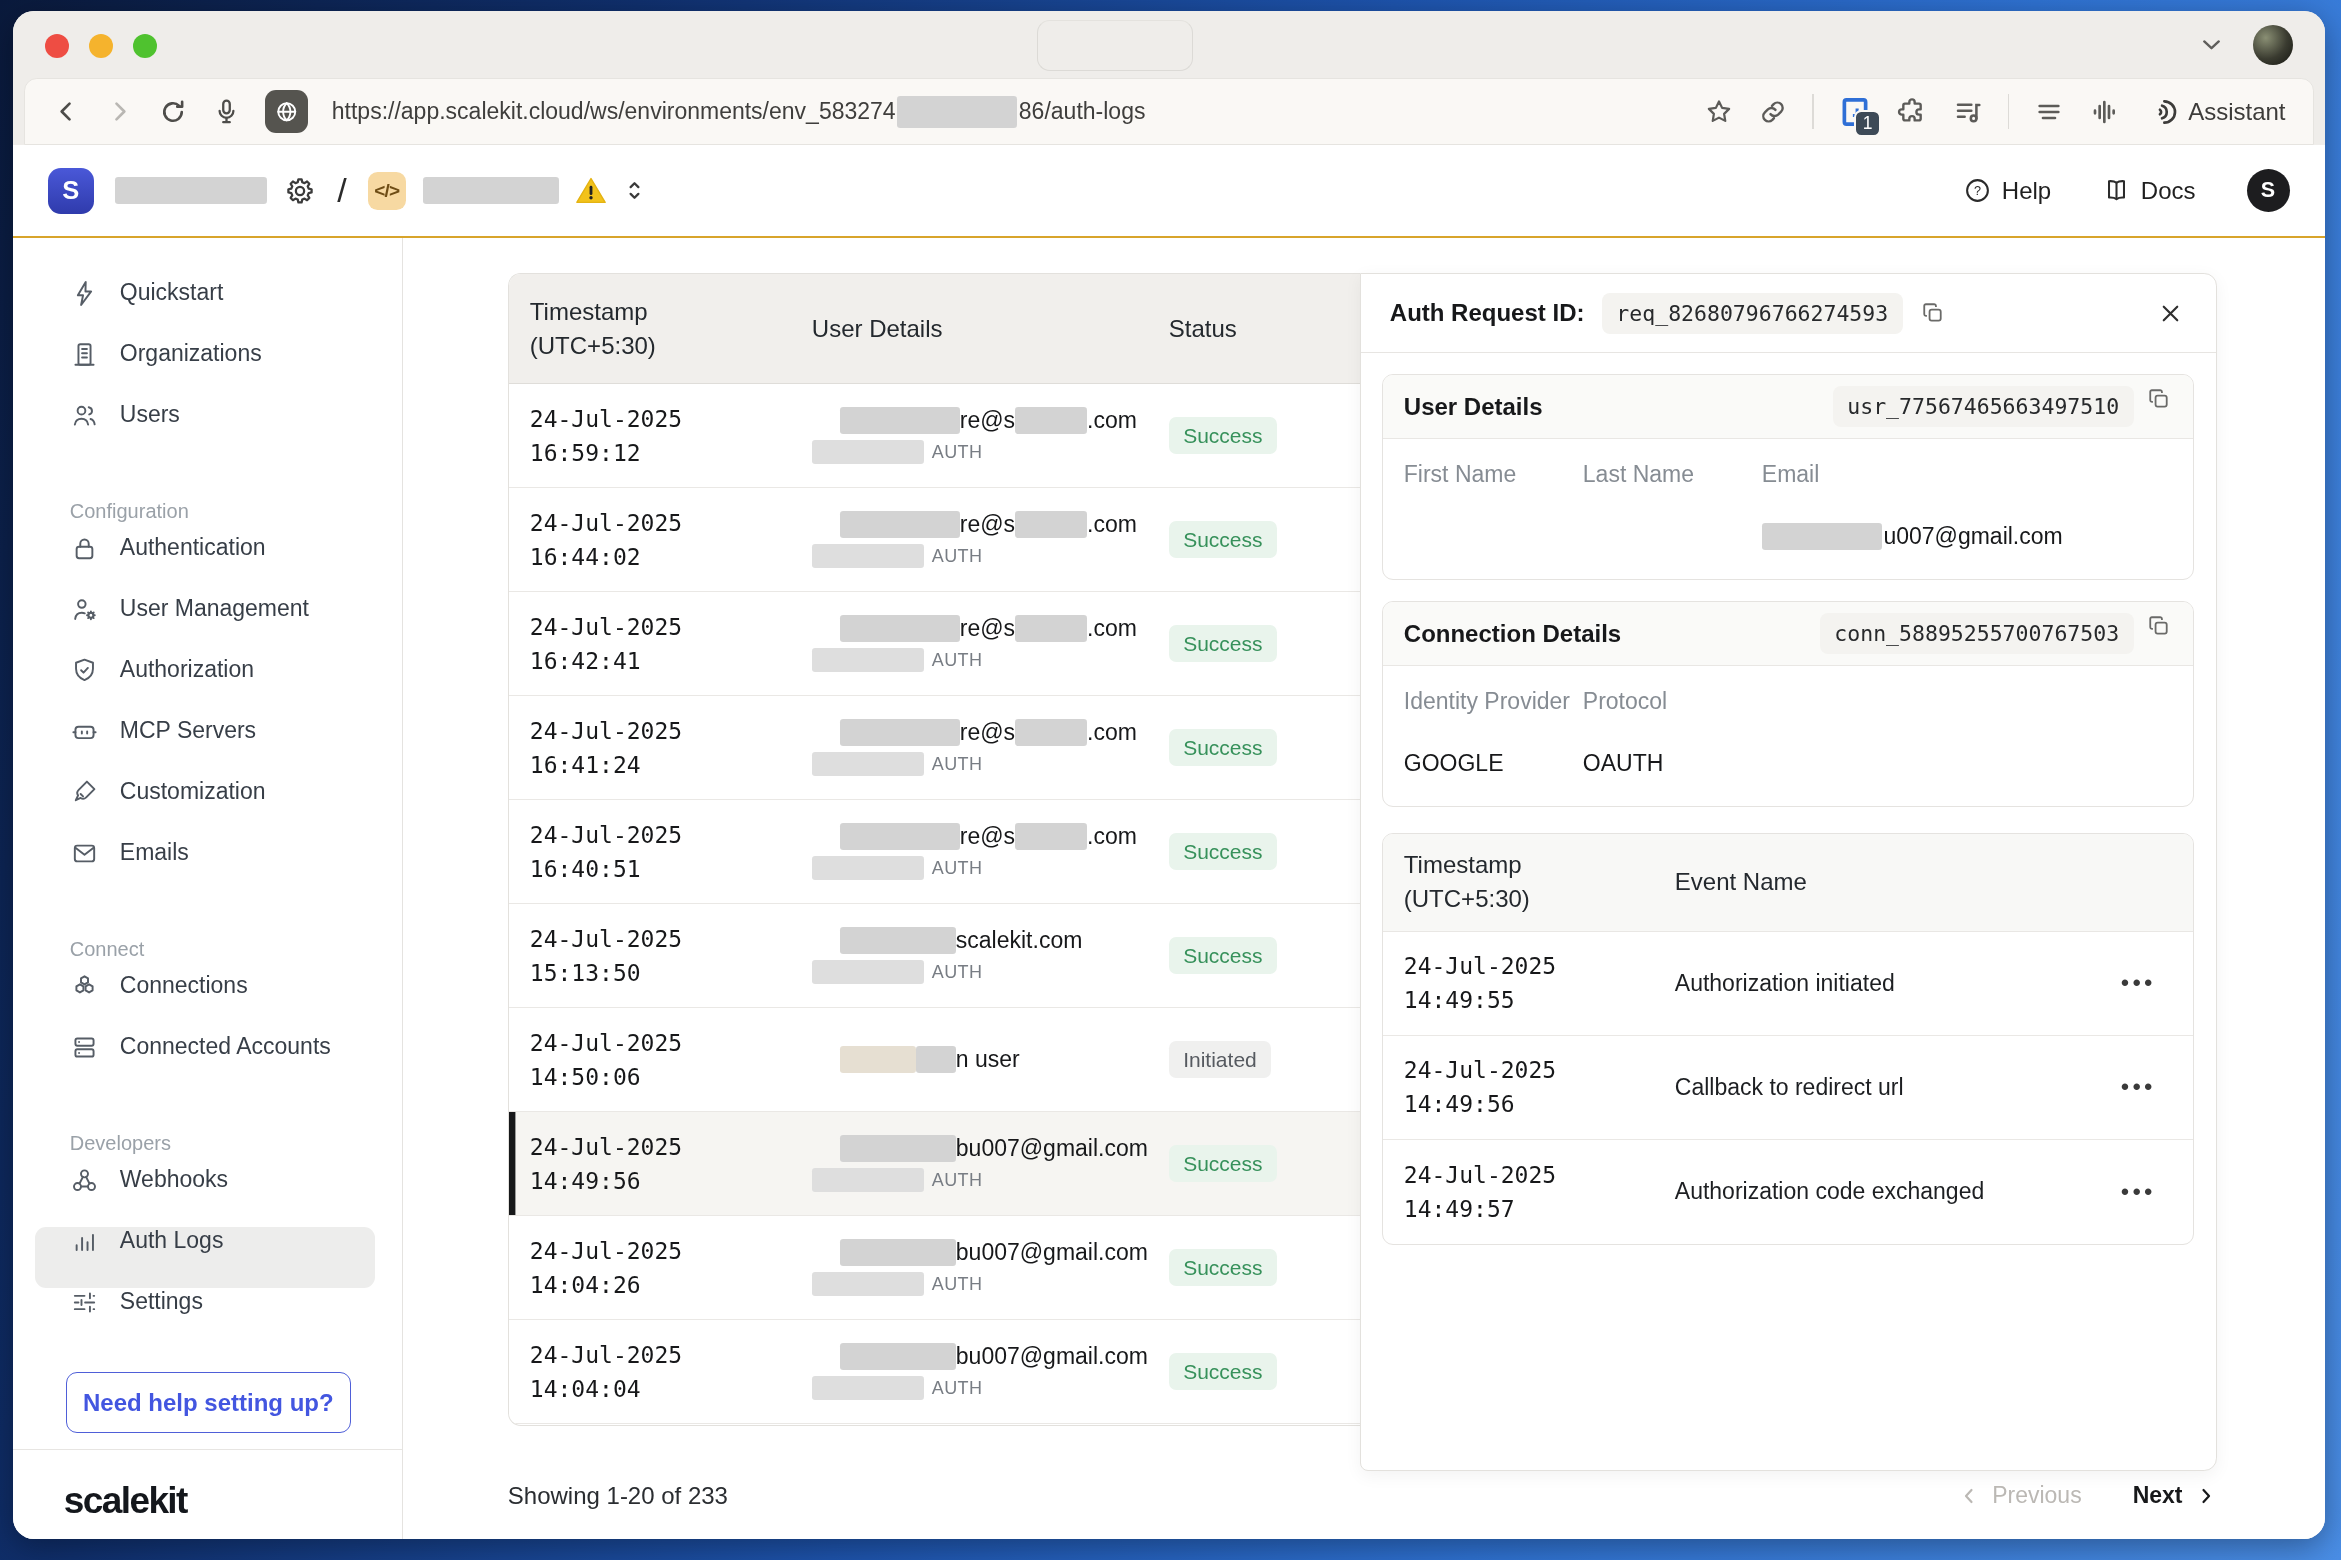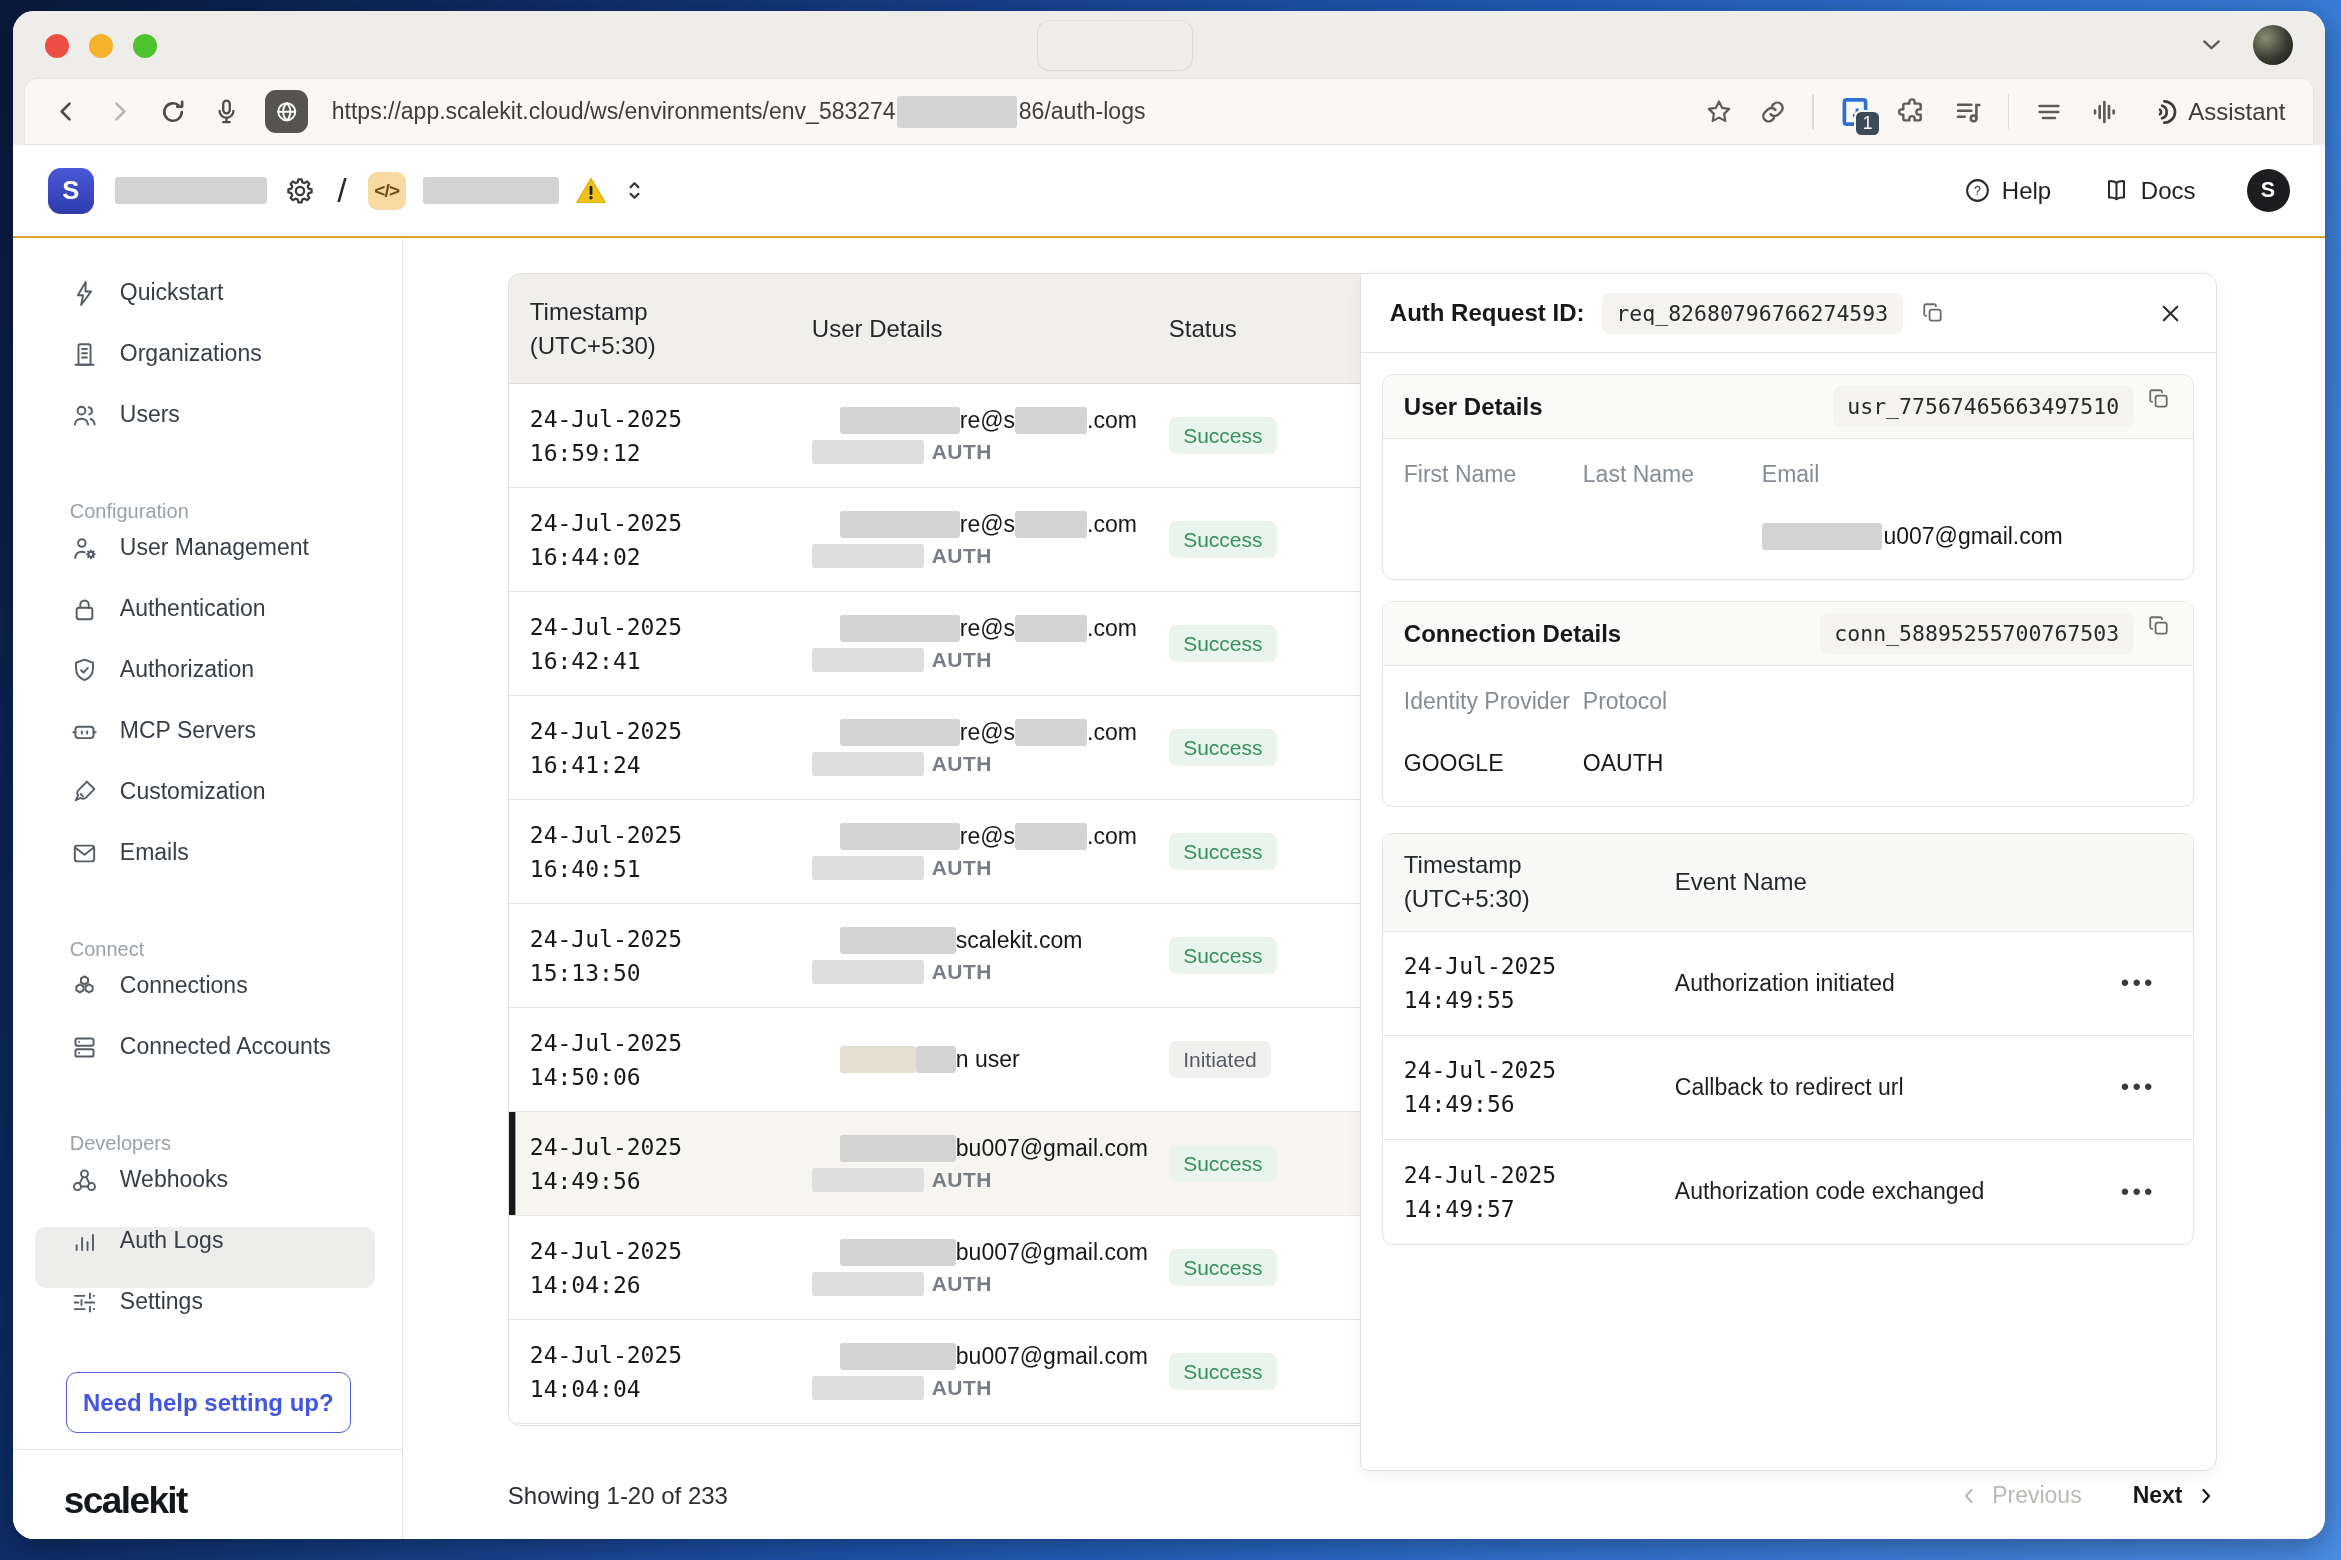--- a/index.html
+++ b/index.html
@@ -76,21 +76,21 @@
     border:0.8px solid #e3e1dd; border-radius:12.8px 0 0 12.8px; border-right:none; background:#fff; overflow:hidden; }
   .t-head { height:110px; background:#f1efec; border-bottom:0.8px solid #dfddd9; display:grid;
     grid-template-columns:282px 357px 1fr; align-items:center; padding-left:21px;
     font-size:24px; color:#24292e; font-weight:500; }
   .t-head .two-line { line-height:34px; }
   .t-row { height:104px; display:grid; grid-template-columns:282px 357px 1fr; align-items:center;
     padding-left:21px; border-bottom:0.8px solid #eae8e5; font-size:23px; color:#17181a; }
   .t-row.selected { background:#f6f5f2; box-shadow:inset 6.4px 0 0 #17181a; }
   .ts { font-family:"DejaVu Sans Mono", monospace; font-size:23px; line-height:34px; color:#17181a; }
   .u-line1 { display:flex; align-items:center;padding-left:28px; }
-  .u-line2 { display:flex; align-items:center; margin-top:6.4px; font-size:21px; color:#787d84; letter-spacing:0.4px;font-weight:bold; }
+  .u-line2 { display:flex; align-items:center; margin-top:6.4px; font-size:18px; color:#787d84; letter-spacing:0.4px; }
   .u-line2 .blur { height:24px; margin-right:8px; }
   .badge { display:inline-block; font-size:21px; padding:6.4px 14.4px; border-radius:7.2px; }
   .badge.success { background:#e9f4ec; color:#37915b; }
   .badge.neutral { background:#f0f0ef; color:#565a60; }
 
   
   .drawer { position:absolute; left:957px; top:35px; width:857px; height:1198px; background:#fff;
     border:0.8px solid #e3e1dd; border-radius:0 12.8px 12.8px 8px; box-shadow:0 4.8px 17.5px rgba(0,0,0,.05); }
   .d-head { height:79px; border-bottom:0.8px solid #e7e5e2; display:flex; align-items:center;
     padding:0 32px 0 29px; gap:17.5px; }
@@ -318,36 +318,36 @@
                 <path d="M15.5 5.2c1.7.4 2.7 1.5 2.7 3s-.9 2.5-2.3 2.9"></path>
                 <path d="M17 14.9c2 .6 3.1 2 3.4 4.4"></path>
               </svg>
             </span>
             <span>Users</span>
           </div>
           <div class="side-label">Configuration</div>
           <div class="side-item">
             <span class="ic">
               <svg width="29" height="29" viewBox="0 0 24 24" fill="none" stroke="currentColor" stroke-width="1.6" stroke-linecap="round" stroke-linejoin="round">
+                <rect x="5.5" y="10.5" width="13" height="9.5" rx="2"></rect>
+                <path d="M8.5 10.5V8a3.5 3.5 0 0 1 7 0v2.5"></path>
+              </svg>
+            </span>
+            <span>Authentication</span>
+          </div>
+          <div class="side-item">
+            <span class="ic">
+              <svg width="29" height="29" viewBox="0 0 24 24" fill="none" stroke="currentColor" stroke-width="1.6" stroke-linecap="round" stroke-linejoin="round">
                 <circle cx="9.8" cy="7.5" r="3.1"></circle>
                 <path d="M4.3 19.8c.4-3.4 2.6-5.1 5.5-5.1.9 0 1.7.2 2.4.5"></path>
                 <circle cx="17.3" cy="16.8" r="2.1"></circle>
                 <path d="M17.3 13.6v1.1M17.3 18.9v1.1M20.5 16.8h-1.1M15.2 16.8h-1.1M19.6 14.5l-.8.8M15.8 18.3l-.8.8M19.6 19.1l-.8-.8M15.8 15.3l-.8-.8"></path>
               </svg>
             </span>
             <span>User Management</span>
-          </div>
-          <div class="side-item">
-            <span class="ic">
-              <svg width="29" height="29" viewBox="0 0 24 24" fill="none" stroke="currentColor" stroke-width="1.6" stroke-linecap="round" stroke-linejoin="round">
-                <rect x="5.5" y="10.5" width="13" height="9.5" rx="2"></rect>
-                <path d="M8.5 10.5V8a3.5 3.5 0 0 1 7 0v2.5"></path>
-              </svg>
-            </span>
-            <span>Authentication</span>
           </div>
           <div class="side-item">
             <span class="ic">
               <svg width="29" height="29" viewBox="0 0 24 24" fill="none" stroke="currentColor" stroke-width="1.6" stroke-linecap="round" stroke-linejoin="round">
                 <path d="M12 3 19 5.6v4.9c0 4.4-2.8 7.7-7 9.4-4.2-1.7-7-5-7-9.4V5.6L12 3z"></path>
                 <path d="M9.2 11.8l2 2 3.6-3.9"></path>
               </svg>
             </span>
             <span>Authorization</span>
           </div>

